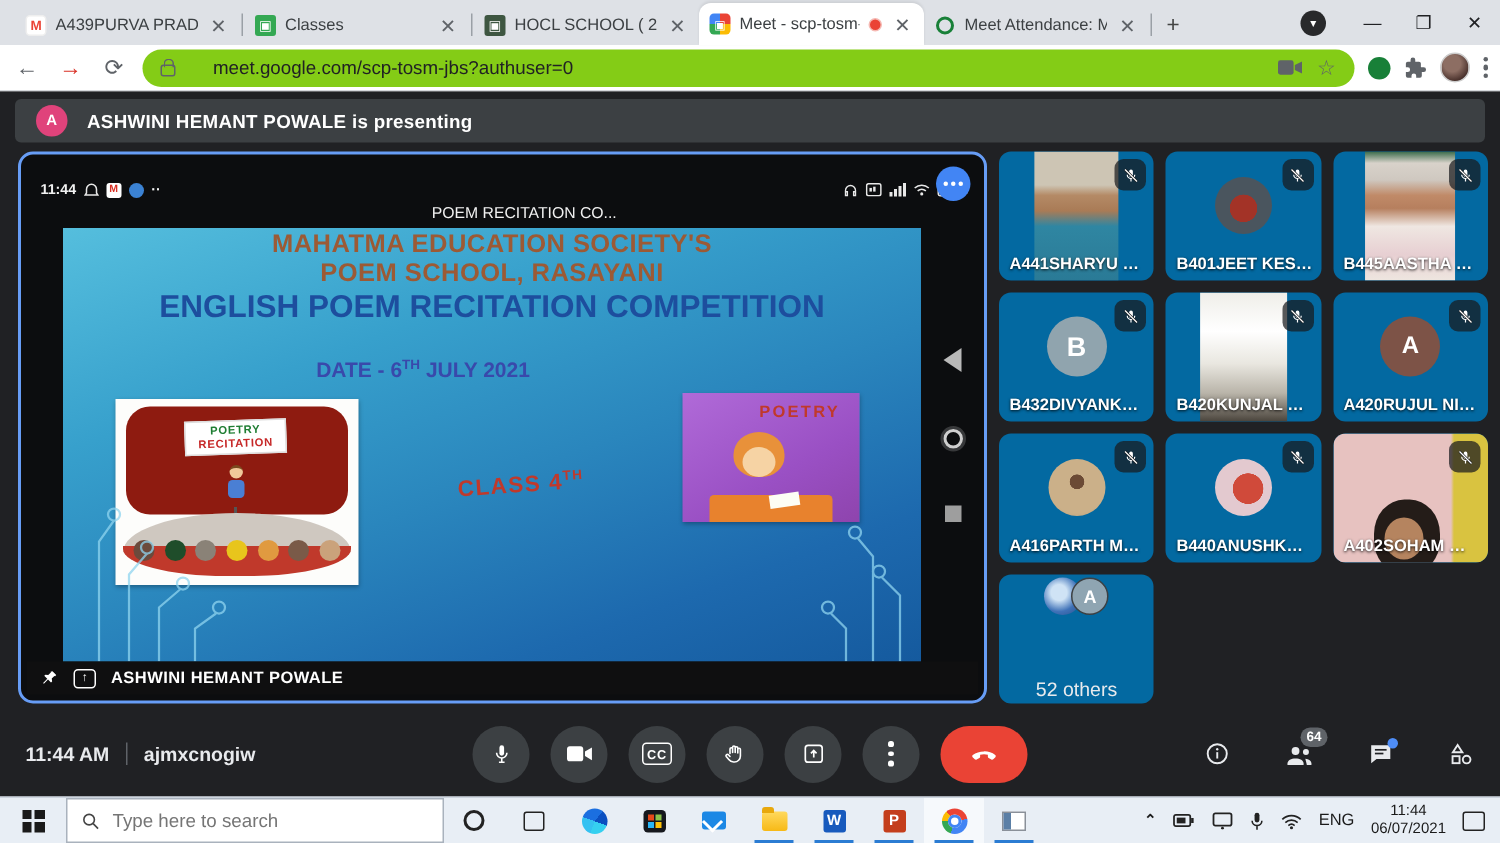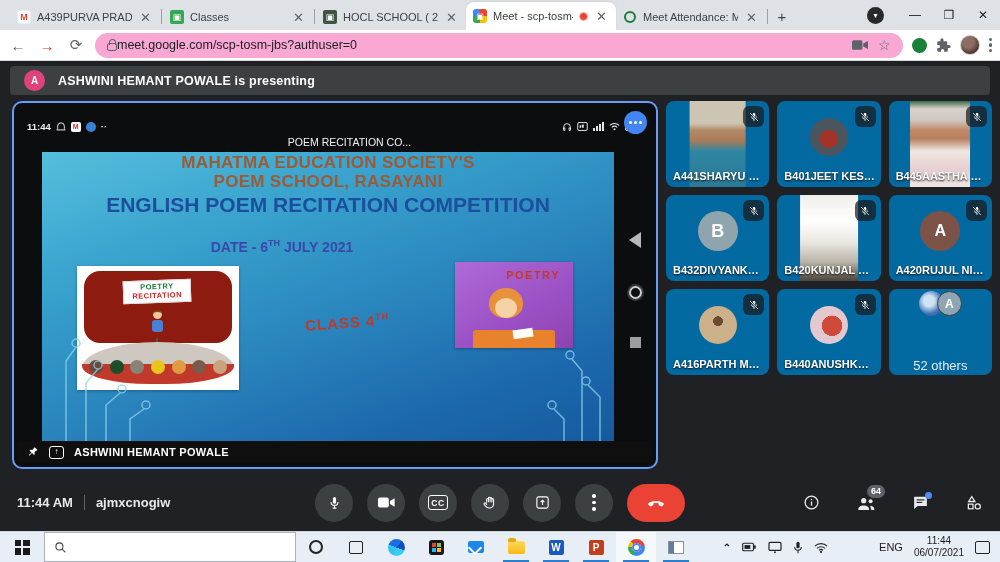--- a/index.html
+++ b/index.html
@@ -22,21 +22,21 @@
   .fav-att { border-radius:50%; border:2.5px solid #188038; width:12px; height:12px; }
   .rec-dot { width:9px; height:9px; border-radius:50%; background:#ea4335; border:1.5px solid #f5b9b3; flex:none; }
   .newtab { width:26px; height:26px; margin-bottom:1px; display:grid; place-items:center; font-size:15px; color:#444; }
   .win-ctl { margin-left:auto; display:flex; align-self:flex-start; align-items:center; height:30px; }
   .tabsearch { width:17px; height:17px; border-radius:50%; background:#28292b; color:#fff; font-size:8px;
                display:grid; place-items:center; margin-right:14px; }
   .wbtn { width:34px; height:28px; display:grid; place-items:center; font-size:12px; color:#202124; }
 
   .toolbar { height:31px; background:#fff; border-bottom:1px solid #d5d8dc; display:flex; align-items:center; padding:0 8px; gap:9px; }
   .navic { color:#5f6368; font-size:15px; width:20px; text-align:center; }
-  .omni { flex:1; height:25px; background:#f9a8d4; border-radius:13px; display:flex; align-items:center; gap:0; padding:0 12px; }
+  .omni { flex:1; height:25px; background:#84cc16; border-radius:13px; display:flex; align-items:center; gap:25px; padding:0 12px; }
   .lock { width:10px; height:8px; border:1.4px solid #5f6368; border-radius:2px; position:relative; margin-top:3px; }
   .lock:before { content:""; position:absolute; top:-5px; left:1px; width:5px; height:5px; border:1.4px solid #5f6368; border-bottom:none; border-radius:4px 4px 0 0; }
   .url { font-size:12.5px; color:#202124; }
   .omni-right { margin-left:auto; display:flex; gap:10px; align-items:center; }
   .tb-ic { color:#5f6368; }
   .ext-green { width:15px; height:15px; border-radius:50%; background:#188038; }
   .avatar-btn { width:20px; height:20px; border-radius:50%; background:radial-gradient(circle at 40% 35%, #8d6e63 0 35%, #3e2723 80%); border:1px solid #ccc; }
 
   
   .meet { height:470px; display:flex; flex-direction:column; background:#202124; }
@@ -166,21 +166,21 @@
   .folder { width:17px; height:13px; background:linear-gradient(180deg,#ffd95e 0%,#f7b916 100%); border-radius:2px; position:relative; }
   .folder:before { content:""; position:absolute; top:-3px; left:0; width:8px; height:4px; background:#e8a80c; border-radius:2px 2px 0 0; }
   .wordic { width:15px; height:15px; background:#185abd; border-radius:2px; color:#fff; font-size:10px; font-weight:bold; display:grid; place-items:center; }
   .pptic { width:15px; height:15px; background:#c43e1c; border-radius:2px; color:#fff; font-size:10px; font-weight:bold; display:grid; place-items:center; }
   .chrome { width:17px; height:17px; border-radius:50%; background:conic-gradient(from -40deg,#ea4335 0 33%,#4285f4 33% 66%,#34a853 66% 87%,#fbbc04 87% 100%); position:relative; }
   .chrome:after { content:""; position:absolute; inset:4px; border-radius:50%; background:#fff; box-shadow:inset 0 0 0 2px #4285f4; }
   .photos { width:16px; height:13px; background:#fff; border:1px solid #8a9099; display:flex; }
   .photos i { width:5px; background:#5b7fa6; display:block; }
   .tray { margin-left:auto; display:flex; align-items:center; gap:11px; padding:0 10px; color:#1a1a1a; }
   .tray-chev { font-size:10px; font-weight:bold; }
-  .lang { font-size:11px;margin-left:40px; }
+  .lang { font-size:11px; }
   .clock { font-size:10px; text-align:center; line-height:1.2; }
   .notif { width:15px; height:13px; border:1.5px solid #222; border-radius:2px; }
   svg { display:block; }
 </style>
 </head>
 <body>
 
 <div class="tabstrip">
   <div class="tab">
     <span class="fav fav-gmail">M</span>
@@ -486,20 +486,35 @@
               <rect x="9.5" y="4" width="5" height="10" rx="2.5" fill="#fff"></rect>
               <path d="M7 11a5 5 0 0 0 10 0" stroke="#fff" stroke-width="1.6" fill="none"></path>
               <path d="M12 16v4" stroke="#fff" stroke-width="1.6"></path>
               <path d="M4 4l16 16" stroke="#191a1d" stroke-width="3.4"></path>
               <path d="M4 4l16 16" stroke="#fff" stroke-width="1.6"></path>
             </svg>
           </div>
         <span class="pname">B440ANUSHK…</span>
       </div>
 
+      <div class="pt">
+        <div class="full-soham"></div>
+        <div class="soham-head"></div>
+        <div class="soham-face"></div>
+        <div class="micoff">
+            <svg width="12" height="12" viewBox="0 0 24 24">
+              <rect x="9.5" y="4" width="5" height="10" rx="2.5" fill="#fff"></rect>
+              <path d="M7 11a5 5 0 0 0 10 0" stroke="#fff" stroke-width="1.6" fill="none"></path>
+              <path d="M12 16v4" stroke="#fff" stroke-width="1.6"></path>
+              <path d="M4 4l16 16" stroke="#191a1d" stroke-width="3.4"></path>
+              <path d="M4 4l16 16" stroke="#fff" stroke-width="1.6"></path>
+            </svg>
+          </div>
+        <span class="pname">A402SOHAM …</span>
+      </div>
 
       <div class="pt">
         <div class="others-box">
           <div class="oth-avs">
             <span class="oth-a1"></span>
             <span class="oth-a2">A</span>
           </div>
           <span class="oth-label">52 others</span>
         </div>
       </div>
@@ -598,20 +613,21 @@
         <i></i>
         <i></i>
         <i></i>
       </span>
   </div>
   <div class="tb-search">
     <svg width="13" height="13" viewBox="0 0 24 24">
         <circle cx="10" cy="10" r="6.5" fill="none" stroke="#444" stroke-width="2"></circle>
         <path d="M15 15l6 6" stroke="#444" stroke-width="2"></path>
       </svg>
+    <input type="text" placeholder="Type here to search" style="">
   </div>
   <div class="tapp">
       <span class="cortana"></span>
     </div>
   <div class="tapp">
       <span class="taskview"></span>
     </div>
   <div class="tapp">
       <span class="edge"></span>
     </div>

